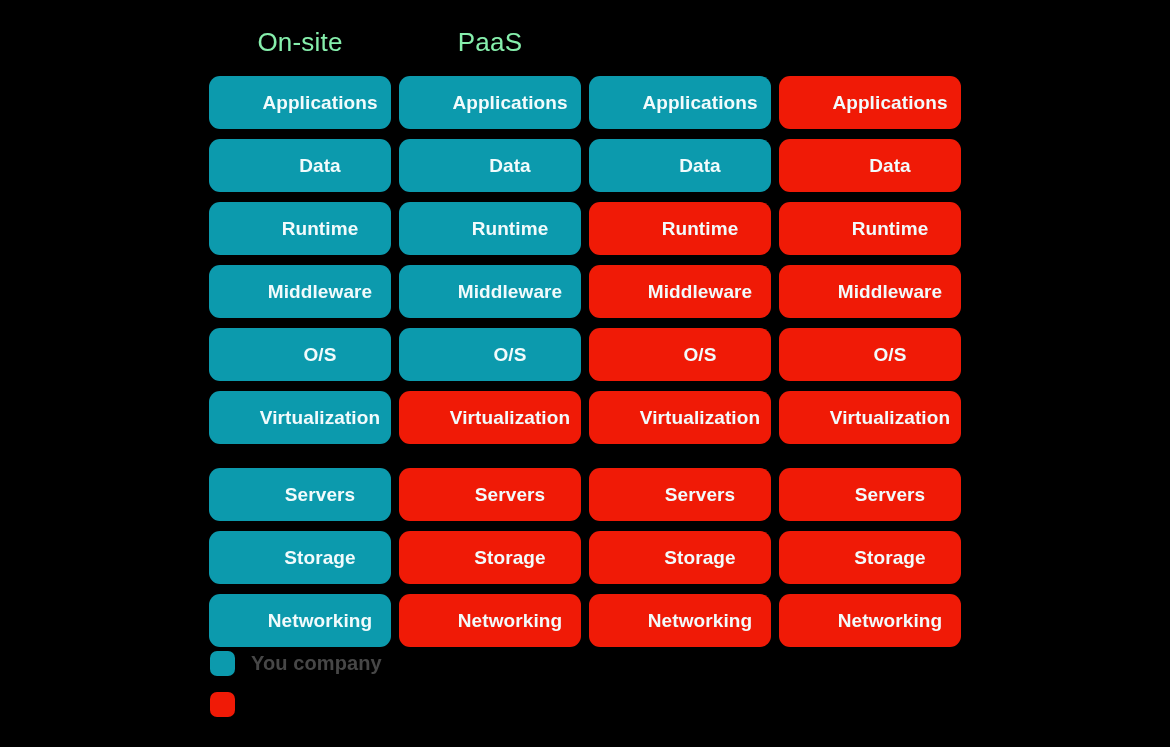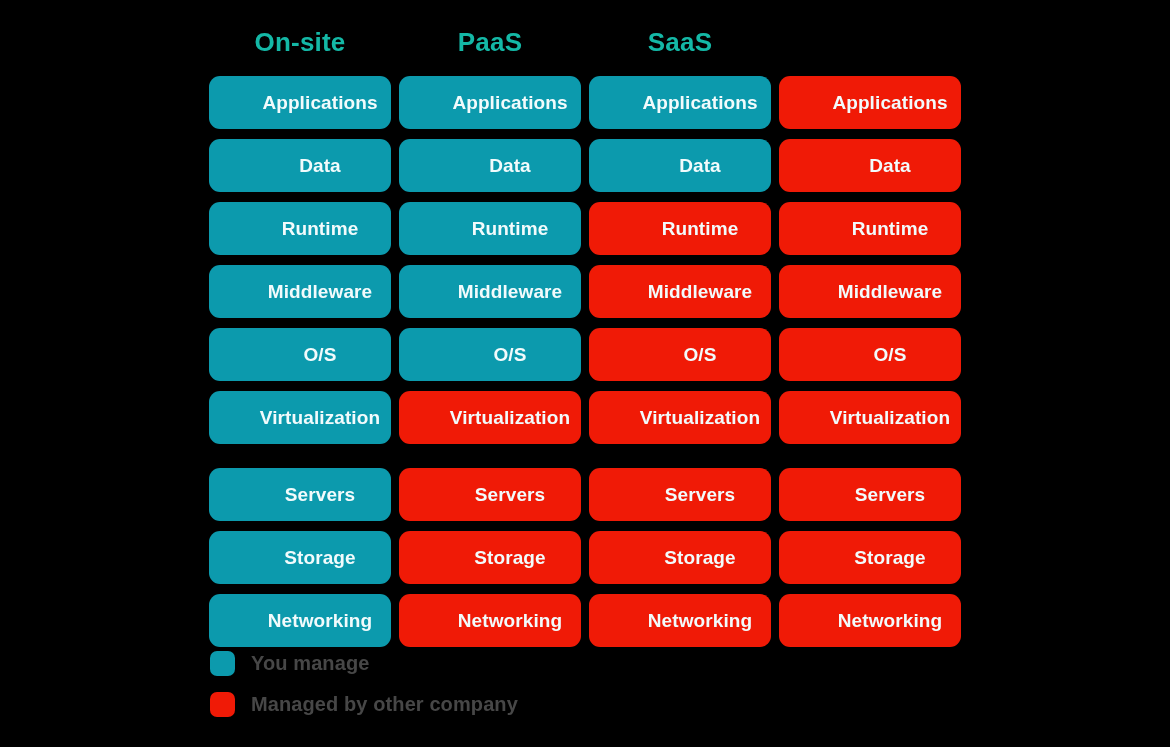--- a/index.html
+++ b/index.html
@@ -35,22 +35,22 @@
     gap: 8px;
   }
 
   .col-header {
     flex: 0 0 182px;
     height: 40px;
     display: flex;
     align-items: center;
     justify-content: center;
     font-size: 26px;
-    font-weight: bold;
-    color: #14b8a6;
+    font-weight: normal;
+    color: #86efac;
     letter-spacing: 0.2px;
     white-space: nowrap;
   }
 
   
   .grid {
     position: absolute;
     left: 0;
     top: 76px;
     width: 750px;
@@ -122,21 +122,20 @@
   }
 </style>
 </head>
 <body>
 
 <div class="diagram">
 
   <div class="header-row">
     <div class="col-header">On-site</div>
     <div class="col-header">PaaS</div>
-    <div class="col-header">SaaS</div>
   </div>
 
   <div class="grid">
 
     <div class="column">
       <div class="cell managed-self">Applications</div>
       <div class="cell managed-self">Data</div>
       <div class="cell managed-self">Runtime</div>
       <div class="cell managed-self">Middleware</div>
       <div class="cell managed-self">O/S</div>
@@ -180,21 +179,20 @@
       <div class="cell managed-vendor">Servers</div>
       <div class="cell managed-vendor">Storage</div>
       <div class="cell managed-vendor">Networking</div>
     </div>
 
   </div>
 
   <div class="legend">
     <div class="legend-item">
       <span class="swatch managed-self"></span>
-      <span class="legend-label">You manage</span>
+      <span class="legend-label">You company</span>
     </div>
     <div class="legend-item">
       <span class="swatch managed-vendor"></span>
-      <span class="legend-label">Managed by other company</span>
     </div>
   </div>
 
 </div>
 
 </body></html>

